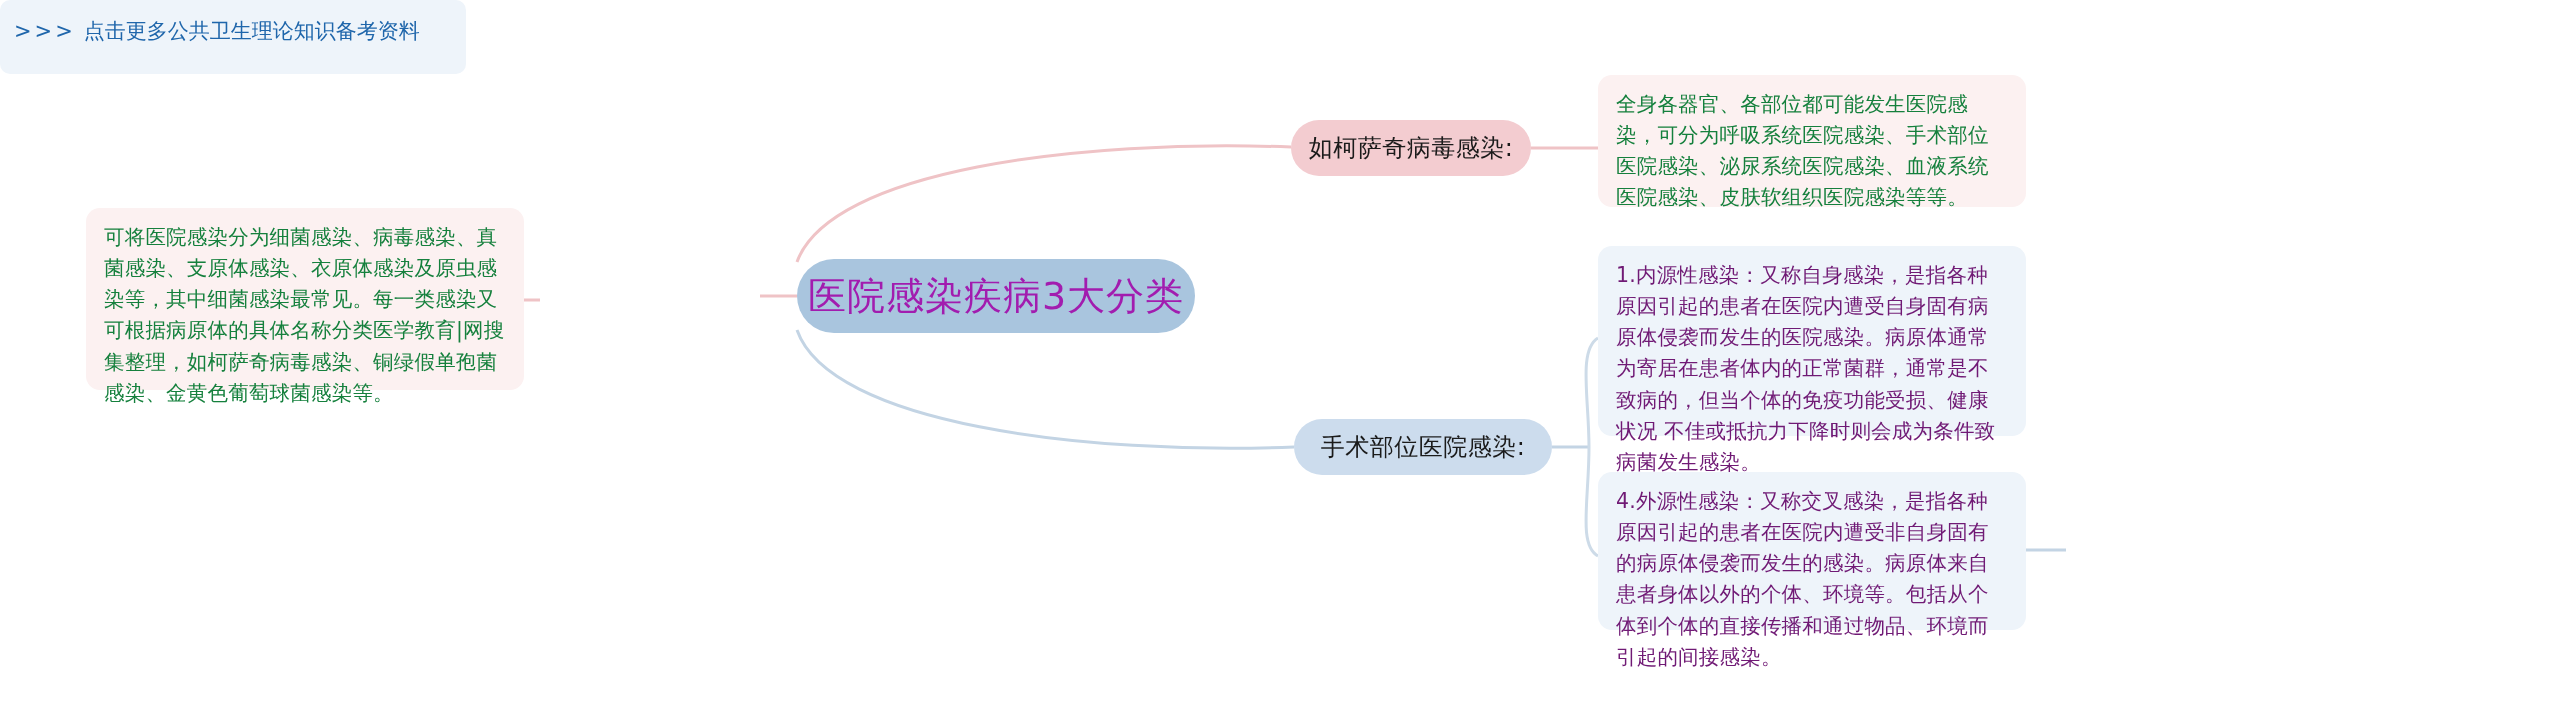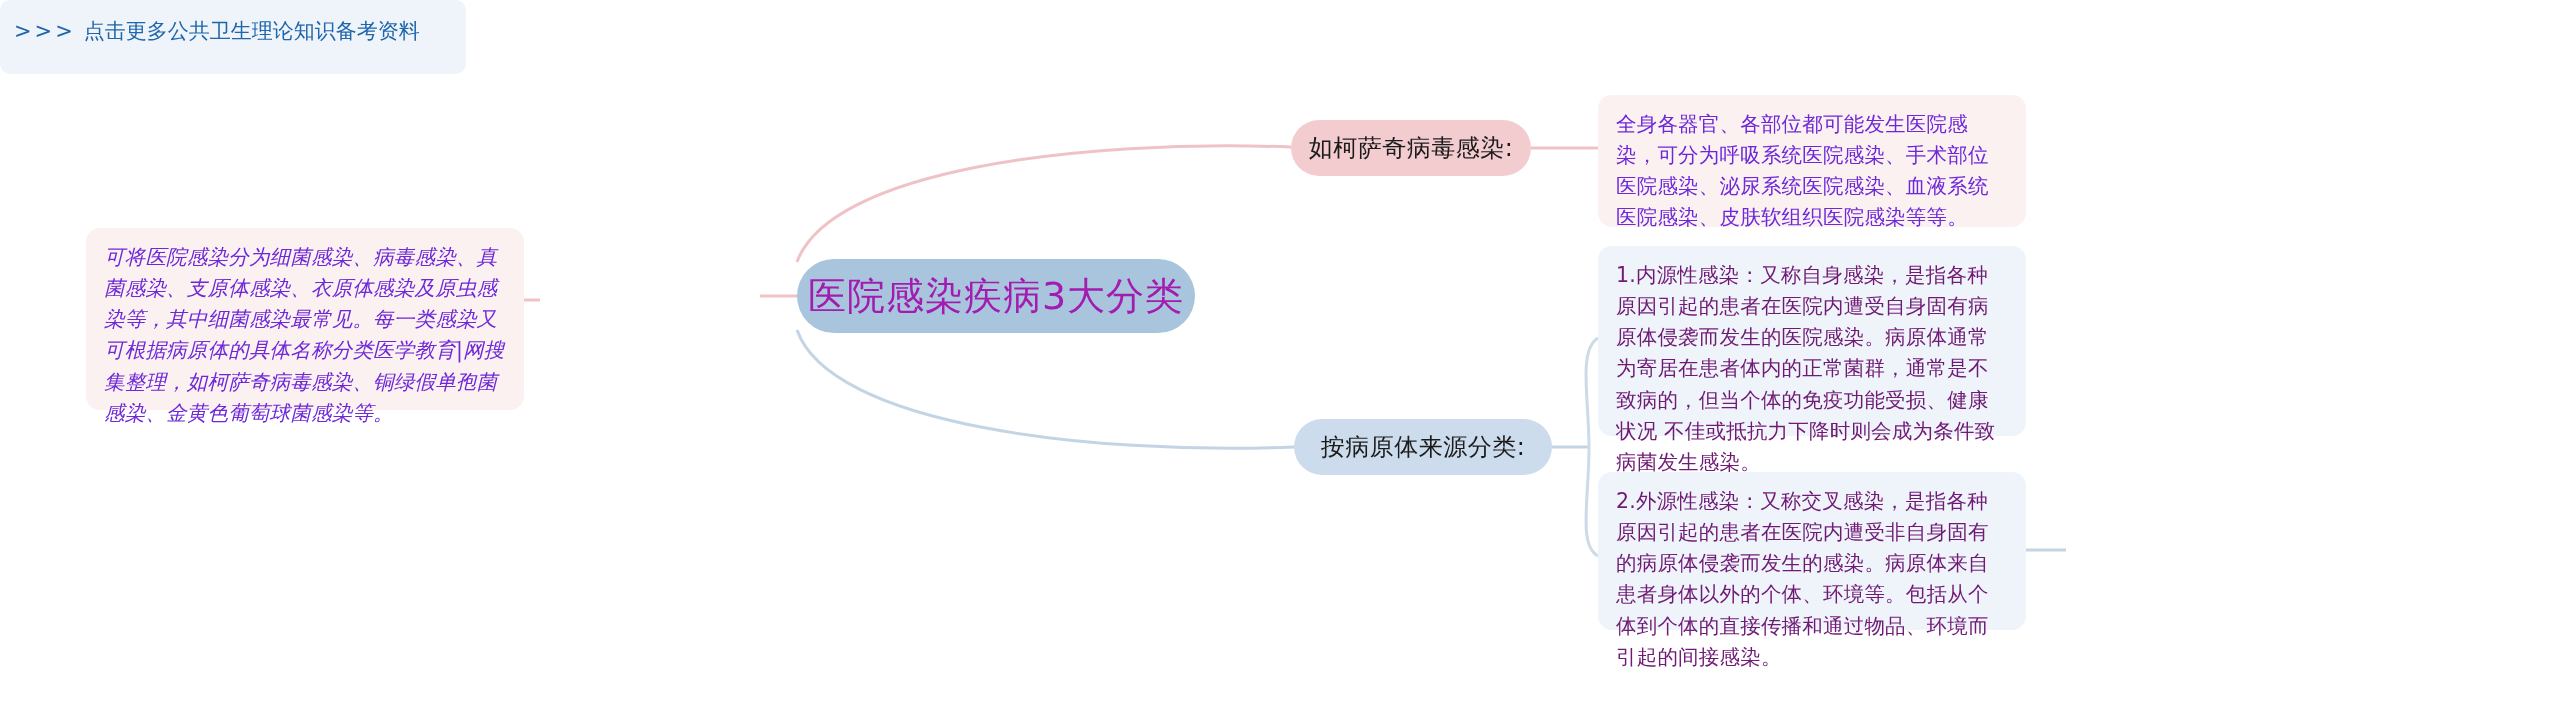--- a/index.html
+++ b/index.html
@@ -86,33 +86,31 @@
     box-sizing: border-box;
     border-radius: 14px;
     padding: 14px 18px 16px 18px;
     font-size: 20.5px;
     line-height: 1.52;
     letter-spacing: 0.2px;
     word-break: break-all;
   }
   .panel-red {
     background: #fcf1f1;
-    color: #6d28d9;
-    margin-top: 20px;
+    color: #15803d;
   }
   .panel-blue {
     background: #eef4fa;
     color: #701a75;
   }
   #panel-pathogen {
     left: 86px;
     top: 208px;
     width: 438px;
     height: 182px;
-    font-style: italic;
   }
   #panel-site {
     left: 1598px;
     top: 75px;
     width: 428px;
     height: 132px;
   }
   #panel-endogenous {
     left: 1598px;
     top: 246px;
@@ -165,27 +163,27 @@
     <path d="M 1589 447 C 1589 500, 1578 545, 1598 556" fill="none" stroke="#cddbe8" stroke-width="3"></path>
 
     <path d="M 2026 550 L 2066 550" fill="none" stroke="#c3d4e4" stroke-width="3"></path>
   </svg>
 
   <div class="node node-center" id="node-center">医院感染疾病3大分类</div>
 
   <div class="node node-pink" id="node-site">如柯萨奇病毒感染:</div>
 
 
-  <div class="node node-blue" id="node-source">按病原体来源分类:</div>
+  <div class="node node-blue" id="node-source">手术部位医院感染:</div>
 
   <div class="panel panel-red" id="panel-pathogen">可将医院感染分为细菌感染、病毒感染、真菌感染、支原体感染、衣原体感染及原虫感染等，其中细菌感染最常见。每一类感染又可根据病原体的具体名称分类医学教育|网搜集整理，如柯萨奇病毒感染、铜绿假单孢菌感染、金黄色葡萄球菌感染等。</div>
 
   <div class="panel panel-red" id="panel-site">全身各器官、各部位都可能发生医院感染，可分为呼吸系统医院感染、手术部位医院感染、泌尿系统医院感染、血液系统医院感染、皮肤软组织医院感染等等。</div>
 
   <div class="panel panel-blue" id="panel-endogenous">1.内源性感染：又称自身感染，是指各种原因引起的患者在医院内遭受自身固有病原体侵袭而发生的医院感染。病原体通常为寄居在患者体内的正常菌群，通常是不致病的，但当个体的免疫功能受损、健康状况 不佳或抵抗力下降时则会成为条件致病菌发生感染。</div>
 
-  <div class="panel panel-blue" id="panel-exogenous">2.外源性感染：又称交叉感染，是指各种原因引起的患者在医院内遭受非自身固有的病原体侵袭而发生的感染。病原体来自患者身体以外的个体、环境等。包括从个体到个体的直接传播和通过物品、环境而引起的间接感染。</div>
+  <div class="panel panel-blue" id="panel-exogenous">4.外源性感染：又称交叉感染，是指各种原因引起的患者在医院内遭受非自身固有的病原体侵袭而发生的感染。病原体来自患者身体以外的个体、环境等。包括从个体到个体的直接传播和通过物品、环境而引起的间接感染。</div>
 
   <div id="panel-footer">
     <span class="chev">&gt;&gt;&gt;</span><span>点击更多公共卫生理论知识备考资料</span>
   </div>
 
 </div>
 
 </body></html>

